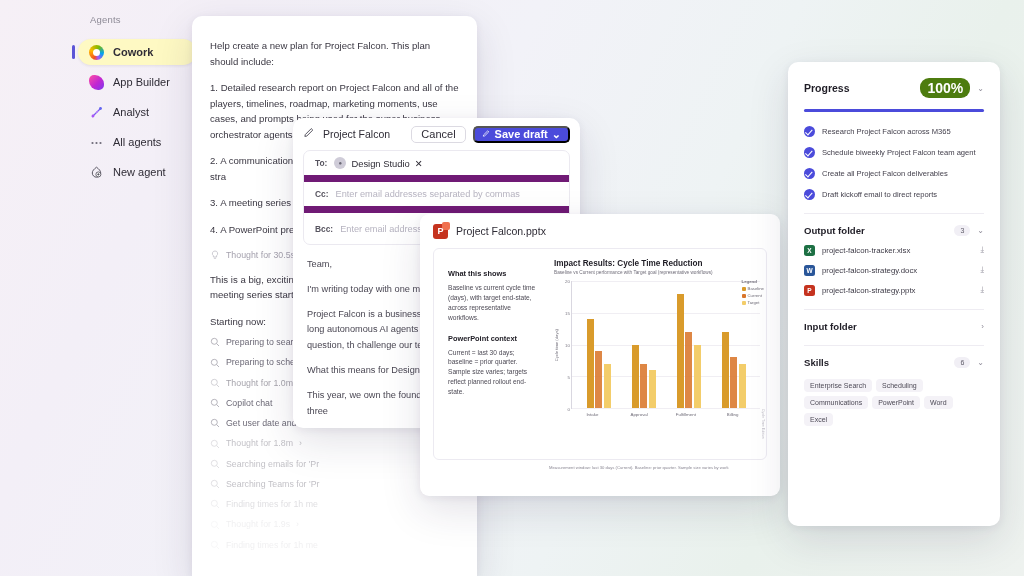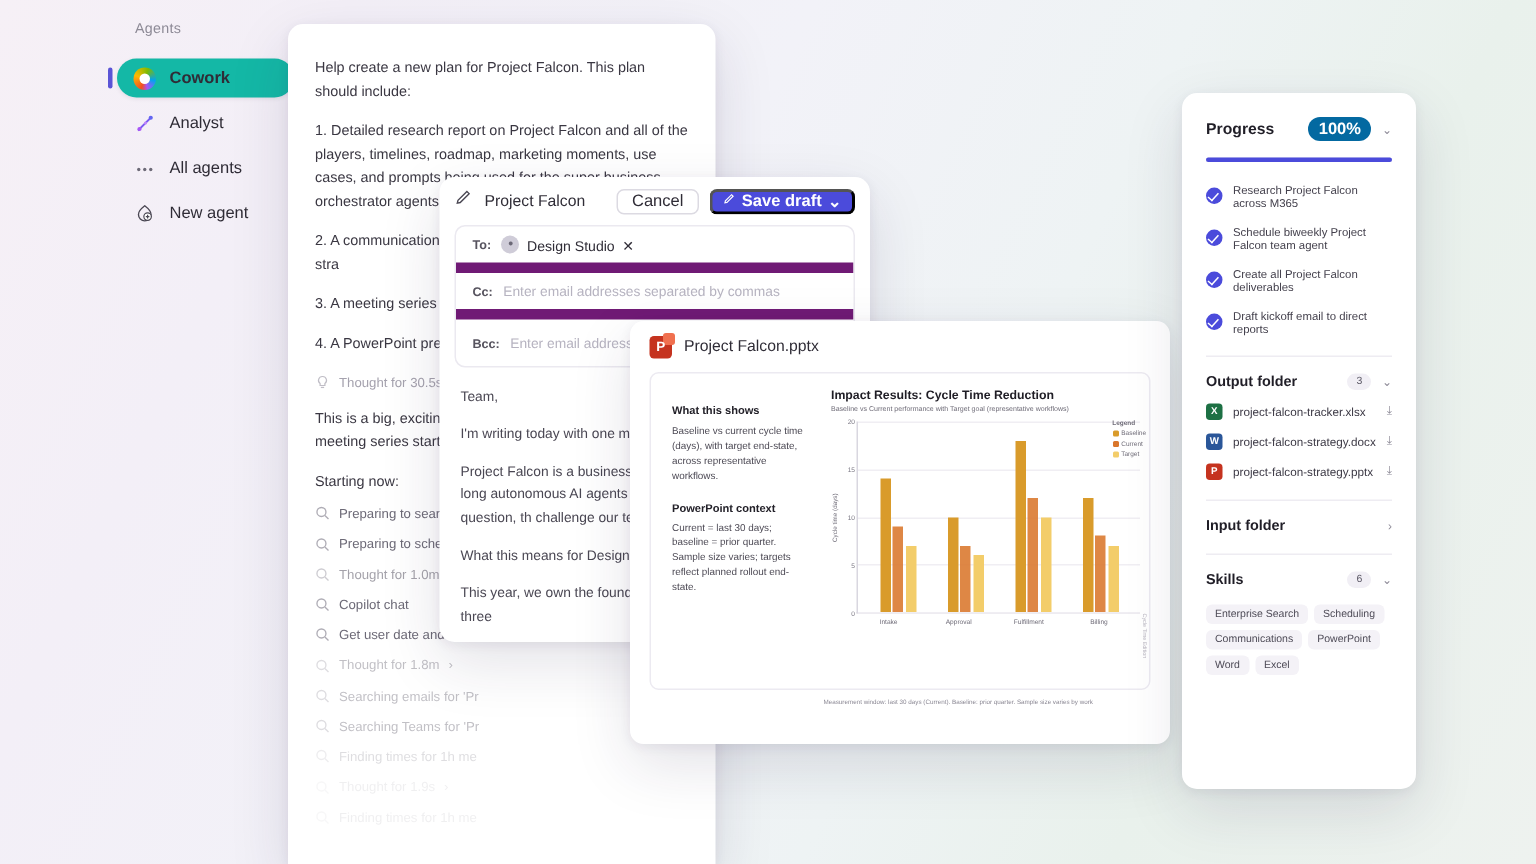--- a/index.html
+++ b/index.html
@@ -10,21 +10,21 @@
     position: relative;
     -webkit-font-smoothing: antialiased;
   }
   .stage { position: absolute; inset: 0; }
 
   
   .sidebar { position: absolute; left: 78px; top: 14px; width: 118px; }
   .sidebar-title { font-size: 9.5px; color: #8d8a96; padding-left: 12px; margin-bottom: 9px; letter-spacing: .2px;}
   .nav-item { display: flex; align-items: center; gap: 9px; height: 26px; padding-left: 11px;
     border-radius: 13px; font-size: 11px; color: #2f2c36; position: relative; margin-bottom: 4px; }
-  .nav-item.active { background: #14b8a6; box-shadow: 0 1px 3px rgba(40,30,60,.09); font-weight: 600; margin-top: 14px; }
+  .nav-item.active { background: #fef9c3; box-shadow: 0 1px 3px rgba(40,30,60,.09); font-weight: 600; margin-top: 14px; }
   .nav-item.active::before { content: ""; position: absolute; left: -6px; top: 6px; width: 2.5px; height: 14px;
     background: #5b54d6; border-radius: 2px; }
   .nav-ico { width: 15px; height: 15px; flex: 0 0 15px; border-radius: 4px; position: relative; }
   .ico-cowork { background: conic-gradient(from 200deg, #f25022, #ffb900 25%, #7fba00 50%, #00a4ef 72%, #a855f7 90%, #f25022); border-radius: 50%; }
   .ico-cowork::after { content:""; position:absolute; inset:4px; background:#fff; border-radius:50%; }
   .ico-appbuilder { background: linear-gradient(135deg, #ff4fa3, #c026d3 55%, #7c3aed); border-radius: 5px 9px 5px 9px; }
   .ico-researcher { background: linear-gradient(140deg, #60a5fa, #2563eb 55%, #1e3a8a); border-radius: 9px 4px 9px 4px; }
   .ico-analyst { background: transparent; }
   .ico-analyst svg, .ico-newagent svg, .ico-all svg { display: block; }
   .nav-label { white-space: nowrap; }
@@ -95,24 +95,24 @@
   .xlab { flex: 1; text-align: center; font-size: 4.4px; color: #6f6c78; padding-top: 3px; }
   .legend { position: absolute; right: 2px; top: 30px; font-size: 4.3px; color: #6f6c78; }
   .leg-title { font-weight: 700; margin-bottom: 2px; }
   .leg-row { display: flex; align-items: center; gap: 2px; margin-bottom: 2px; white-space: nowrap; }
   .leg-sw { width: 4px; height: 4px; border-radius: 1px; }
   .footnote { font-size: 4.2px; color: #8a8793; margin: 5px 13px 0 calc(13px + 116px); }
   .vert-credit { position: absolute; right: 1px; bottom: 20px; writing-mode: vertical-rl;
     font-size: 3.6px; color: #b8b5c0; }
 
   
-  .prog-card { left: 788px; top: 62px; width: 156px; height: 464px; border-radius: 10px; padding: 16px 16px 0; }
+  .prog-card { left: 788px; top: 62px; width: 212px; height: 464px; border-radius: 10px; padding: 16px 16px 0; }
   .prog-head { display: flex; align-items: center; }
   .prog-title { font-size: 10.5px; font-weight: 700; color: #201e27; flex: 1; }
-  .pct { background: #0369a1; color: #fff; font-size: 11px; font-weight: 700; border-radius: 9px;
+  .pct { background: #4d7c0f; color: #fff; font-size: 14px; font-weight: 700; border-radius: 9px;
     padding: 2px 7px; margin-right: 7px; }
   .chev-d { color: #8e8b98; font-size: 8px; }
   .bar-track { height: 2.5px; background: #e7e5ee; border-radius: 2px; margin: 11px 0 14px; }
   .bar-fill { height: 100%; background: #4b4bdb; border-radius: 2px; }
   .task { display: flex; align-items: center; gap: 7px; margin-bottom: 10px; }
   .check { width: 11px; height: 11px; flex: 0 0 11px; border-radius: 50%; background: #4b4bdb; position: relative; }
   .check::after { content: ""; position: absolute; left: 3.3px; top: 2.3px; width: 3px; height: 5.5px;
     border: solid #fff; border-width: 0 1.3px 1.3px 0; transform: rotate(42deg); }
   .task-label { font-size: 7.6px; color: #44414d; }
   .divider { height: 1px; background: #eeecf2; margin: 13px 0 11px; }
@@ -133,20 +133,24 @@
 <body>
 
 <div class="stage">
 
   <div class="sidebar">
     <div class="sidebar-title">Agents</div>
     <div id="nav-list">
         <div class="nav-item active">
      <span class="nav-ico ico-cowork"></span>
      <span class="nav-label">Cowork</span>
+   </div>
+        <div class="nav-item">
+     <span class="nav-ico ico-appbuilder"></span>
+     <span class="nav-label">App Builder</span>
    </div>
         <div class="nav-item">
      <span class="nav-ico ico-analyst">
             <svg viewBox="0 0 15 15" width="15" height="15">
               <path d="M3 12L12 3" stroke="#7c5cf0" stroke-width="1.2"></path>
               <circle cx="4" cy="11" r="1.4" fill="#a855f7"></circle>
               <circle cx="11.5" cy="3.5" r="1.4" fill="#6366f1"></circle>
               <circle cx="8" cy="7" r="1" fill="#c084fc"></circle>
             </svg>
           </span>

